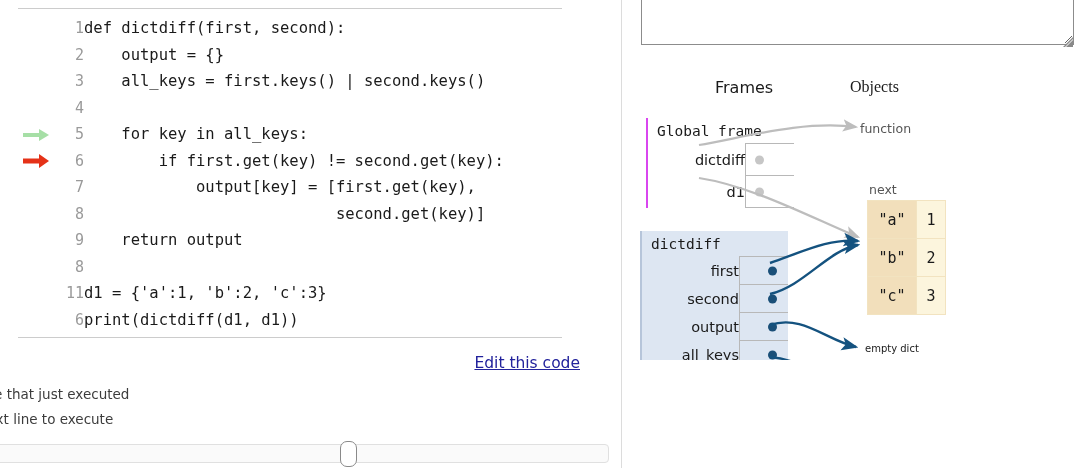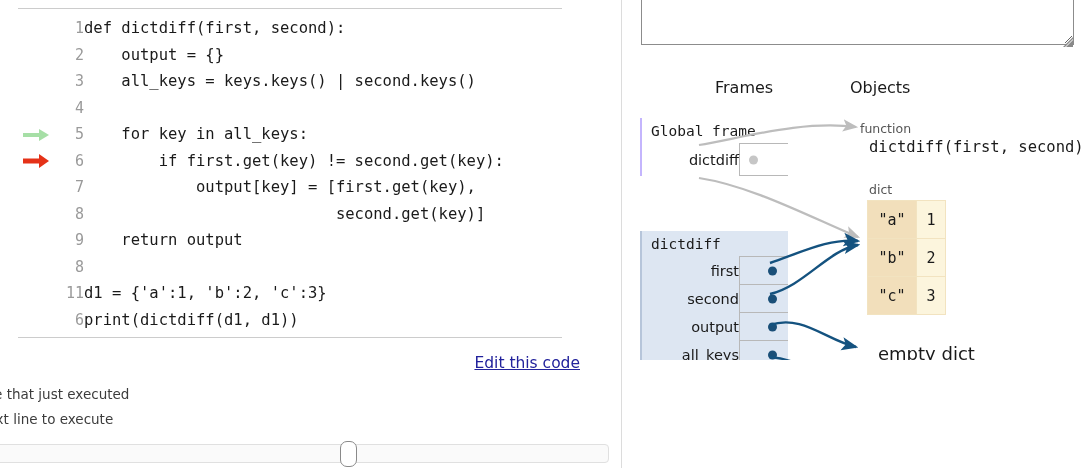--- a/index.html
+++ b/index.html
@@ -181,32 +181,32 @@
   }
   #stdout-resize svg { display: block; }
 
   .col-header {
     position: absolute;
     font-family: "DejaVu Sans", sans-serif;
     font-size: 16px;
     color: #1a1a1a;
   }
   #hdr-frames  { left: 93px;  top: 78px; }
-  #hdr-objects { left: 228px; top: 78px; }
+  #hdr-objects { left: 228px; top: 78px; font-family: Liberation Serif, serif; }
 
   
   .frame {
     position: absolute;
     box-sizing: border-box;
   }
   #frame-global {
-    left: 18px;
+    left: 24px;
     top: 118px;
     width: 148px;
-    border-left: 2px solid #c4b5fd;
+    border-left: 2px solid #d946ef;
     padding: 0;
   }
   #frame-dictdiff {
     left: 18px;
     top: 231px;
     width: 148px;
     height: 204px;
     background: #dde6f2;
     border-left: 2px solid #b6c5da;
   }
@@ -287,24 +287,24 @@
     color: #1a1a1a;
     text-align: center;
     border: 1px solid #f2e3c0;
     padding: 0;
   }
   #dict-table td.k { background: #f2dfbb; width: 48px; }
   #dict-table td.v { background: #fcf5dd; width: 28px; }
 
   #emptydict-text {
     position: absolute;
-    left: 256px;
+    left: 243px;
     top: 343px;
     font-family: "DejaVu Sans", sans-serif;
-    font-size: 18px;
+    font-size: 10px;
     color: #1a1a1a;
   }
 
   #set-label { left: 245px; top: 389px; }
   #set-box {
     position: absolute;
     left: 244px;
     top: 405px;
     width: 146px;
     height: 42px;
@@ -343,21 +343,21 @@
             <td class="codeline-cell">def dictdiff(first, second):</td>
           </tr>
           <tr>
             <td class="arrow-cell"></td>
             <td class="lineno-cell">2</td>
             <td class="codeline-cell">    output = {}</td>
           </tr>
           <tr>
             <td class="arrow-cell"></td>
             <td class="lineno-cell">3</td>
-            <td class="codeline-cell">    all_keys = keys.keys() | second.keys()</td>
+            <td class="codeline-cell">    all_keys = first.keys() | second.keys()</td>
           </tr>
           <tr>
             <td class="arrow-cell"></td>
             <td class="lineno-cell">4</td>
             <td class="codeline-cell">&nbsp;</td>
           </tr>
           <tr>
             <td class="arrow-cell"><span class="arrow green"><span class="shaft"></span><span class="head"></span></span></td>
             <td class="lineno-cell">5</td>
             <td class="codeline-cell">    for key in all_keys:</td>
@@ -434,20 +434,26 @@
   <div class="frame" id="frame-global">
     <div class="frame-title">Global frame</div>
     <table class="vars">
       <tbody id="global-vars">
           <tr>
             <td class="var-name">dictdiff</td>
             <td class="var-value">
               <span class="var-dot"></span>
             </td>
           </tr>
+          <tr>
+            <td class="var-name">d1</td>
+            <td class="var-value">
+              <span class="var-dot"></span>
+            </td>
+          </tr>
         </tbody>
     </table>
   </div>
 
   <div class="frame" id="frame-dictdiff">
     <div class="frame-title">dictdiff</div>
     <table class="vars">
       <tbody id="dictdiff-vars">
           <tr>
             <td class="var-name">first</td>
@@ -471,23 +477,22 @@
             <td class="var-name">all_keys</td>
             <td class="var-value">
               <span class="var-dot"></span>
             </td>
           </tr>
         </tbody>
     </table>
   </div>
 
   <div class="obj-label" id="fn-label">function</div>
-  <div class="obj-text" id="fn-text">dictdiff(first, second)</div>
-
-  <div class="obj-label" id="dict-label">dict</div>
+
+  <div class="obj-label" id="dict-label">next</div>
   <table id="dict-table">
     <tbody id="dict-rows">
         <tr>
           <td class="k">"a"</td>
           <td class="v">1</td>
         </tr>
         <tr>
           <td class="k">"b"</td>
           <td class="v">2</td>
         </tr>

